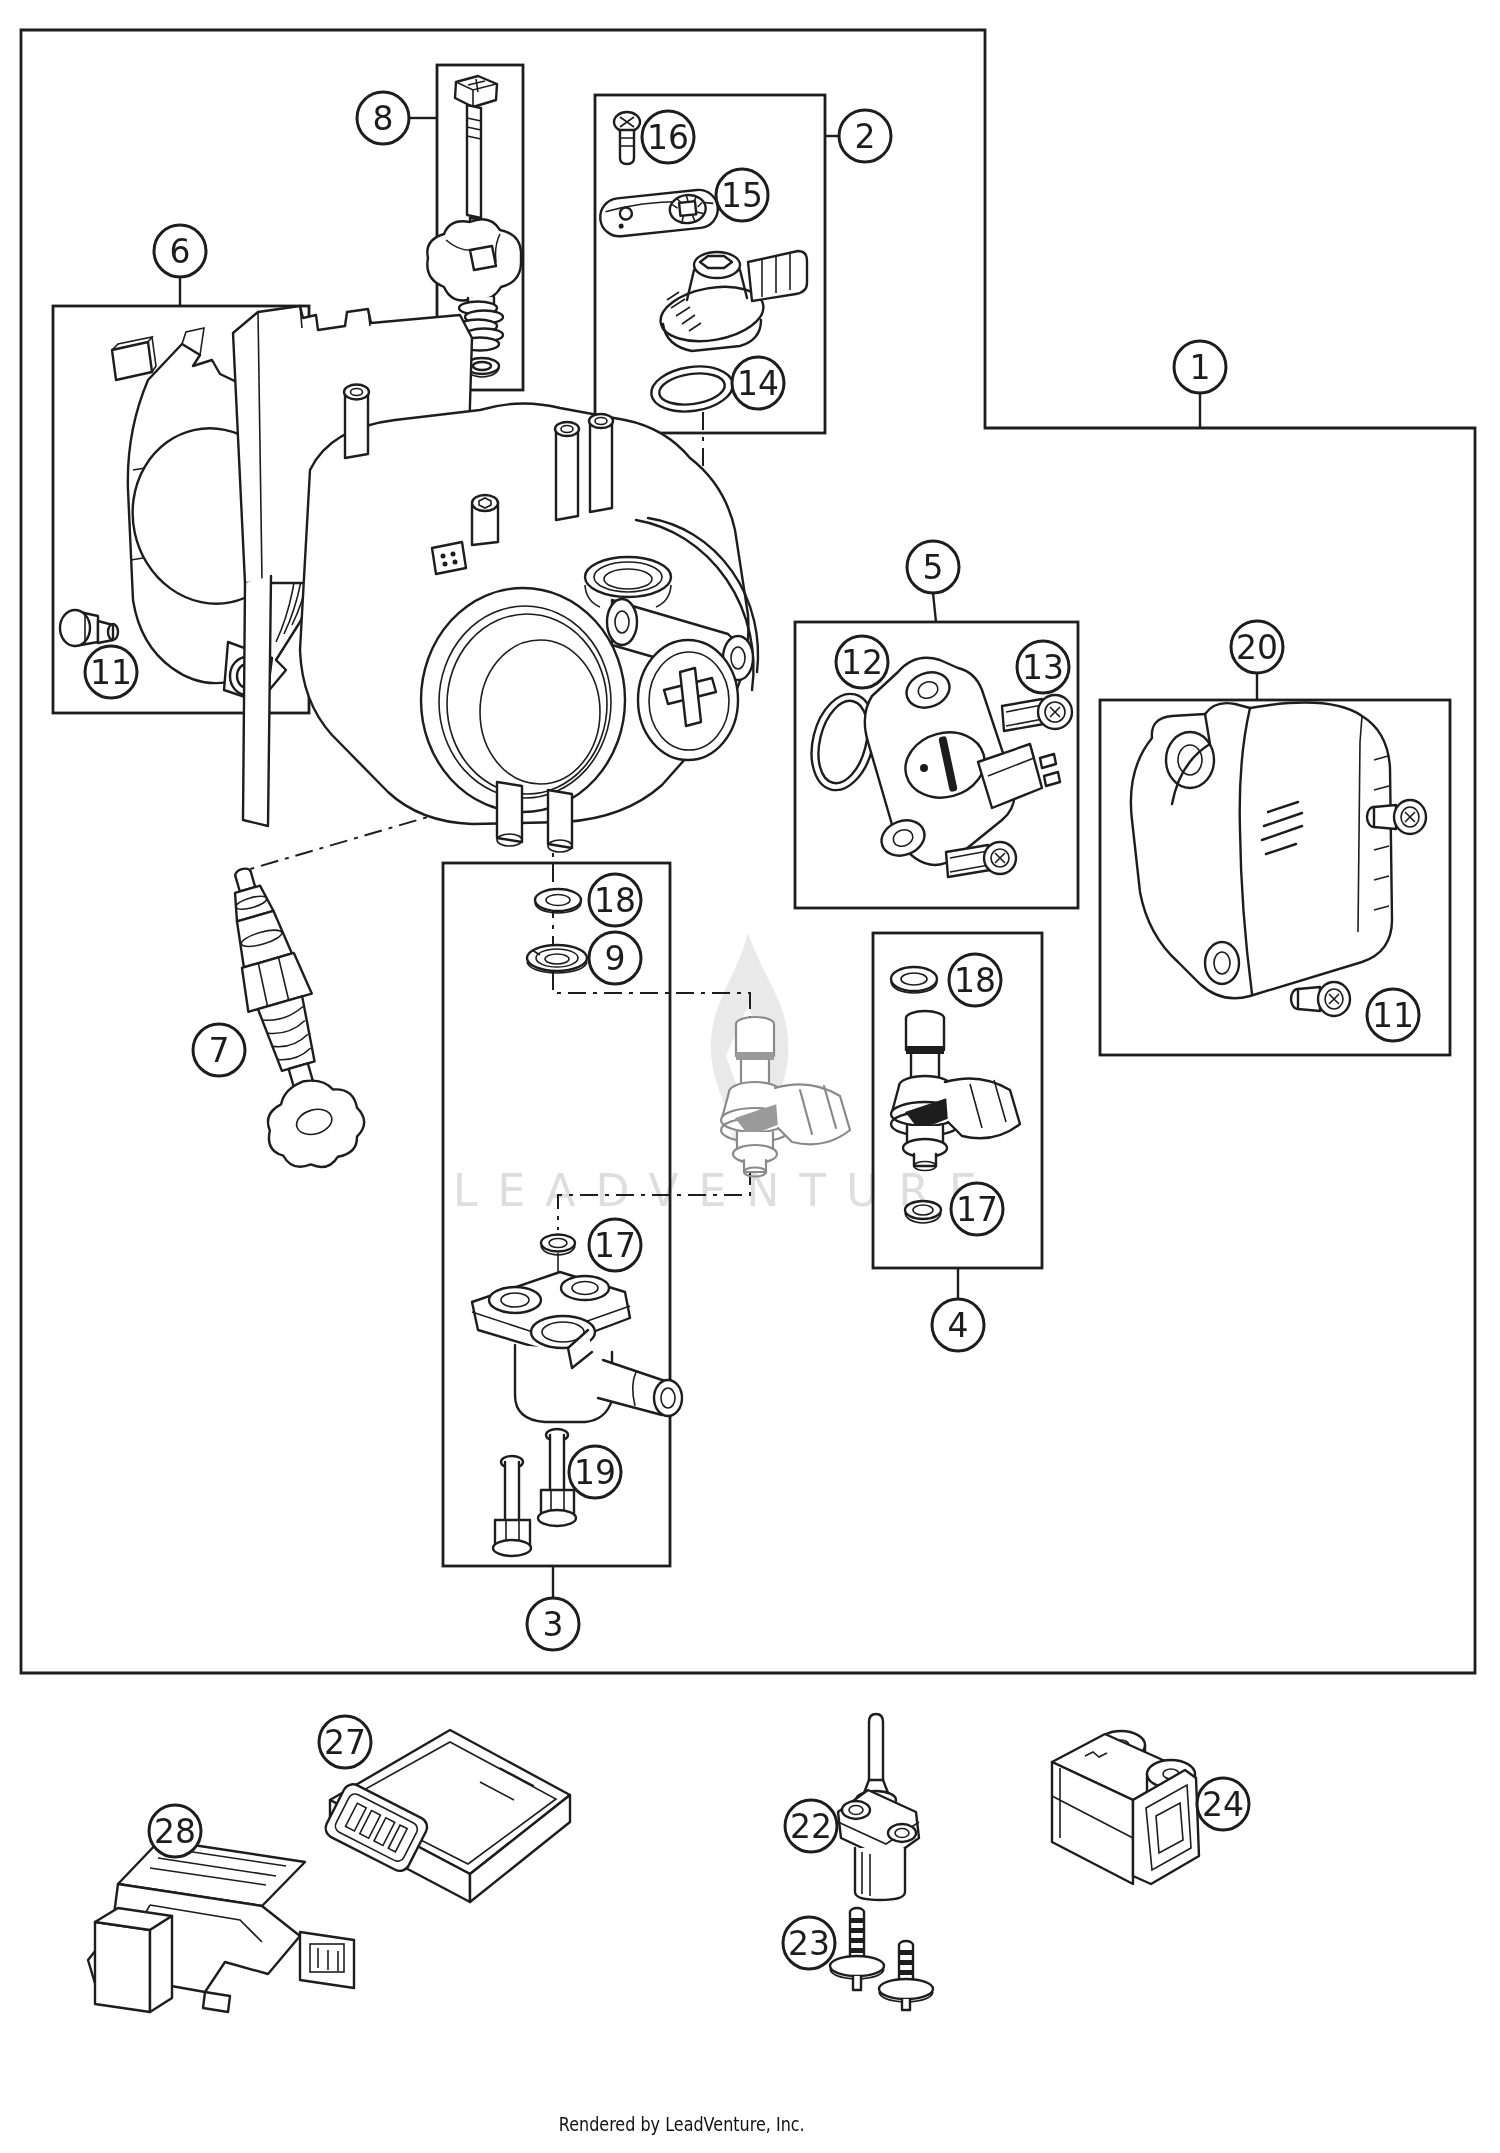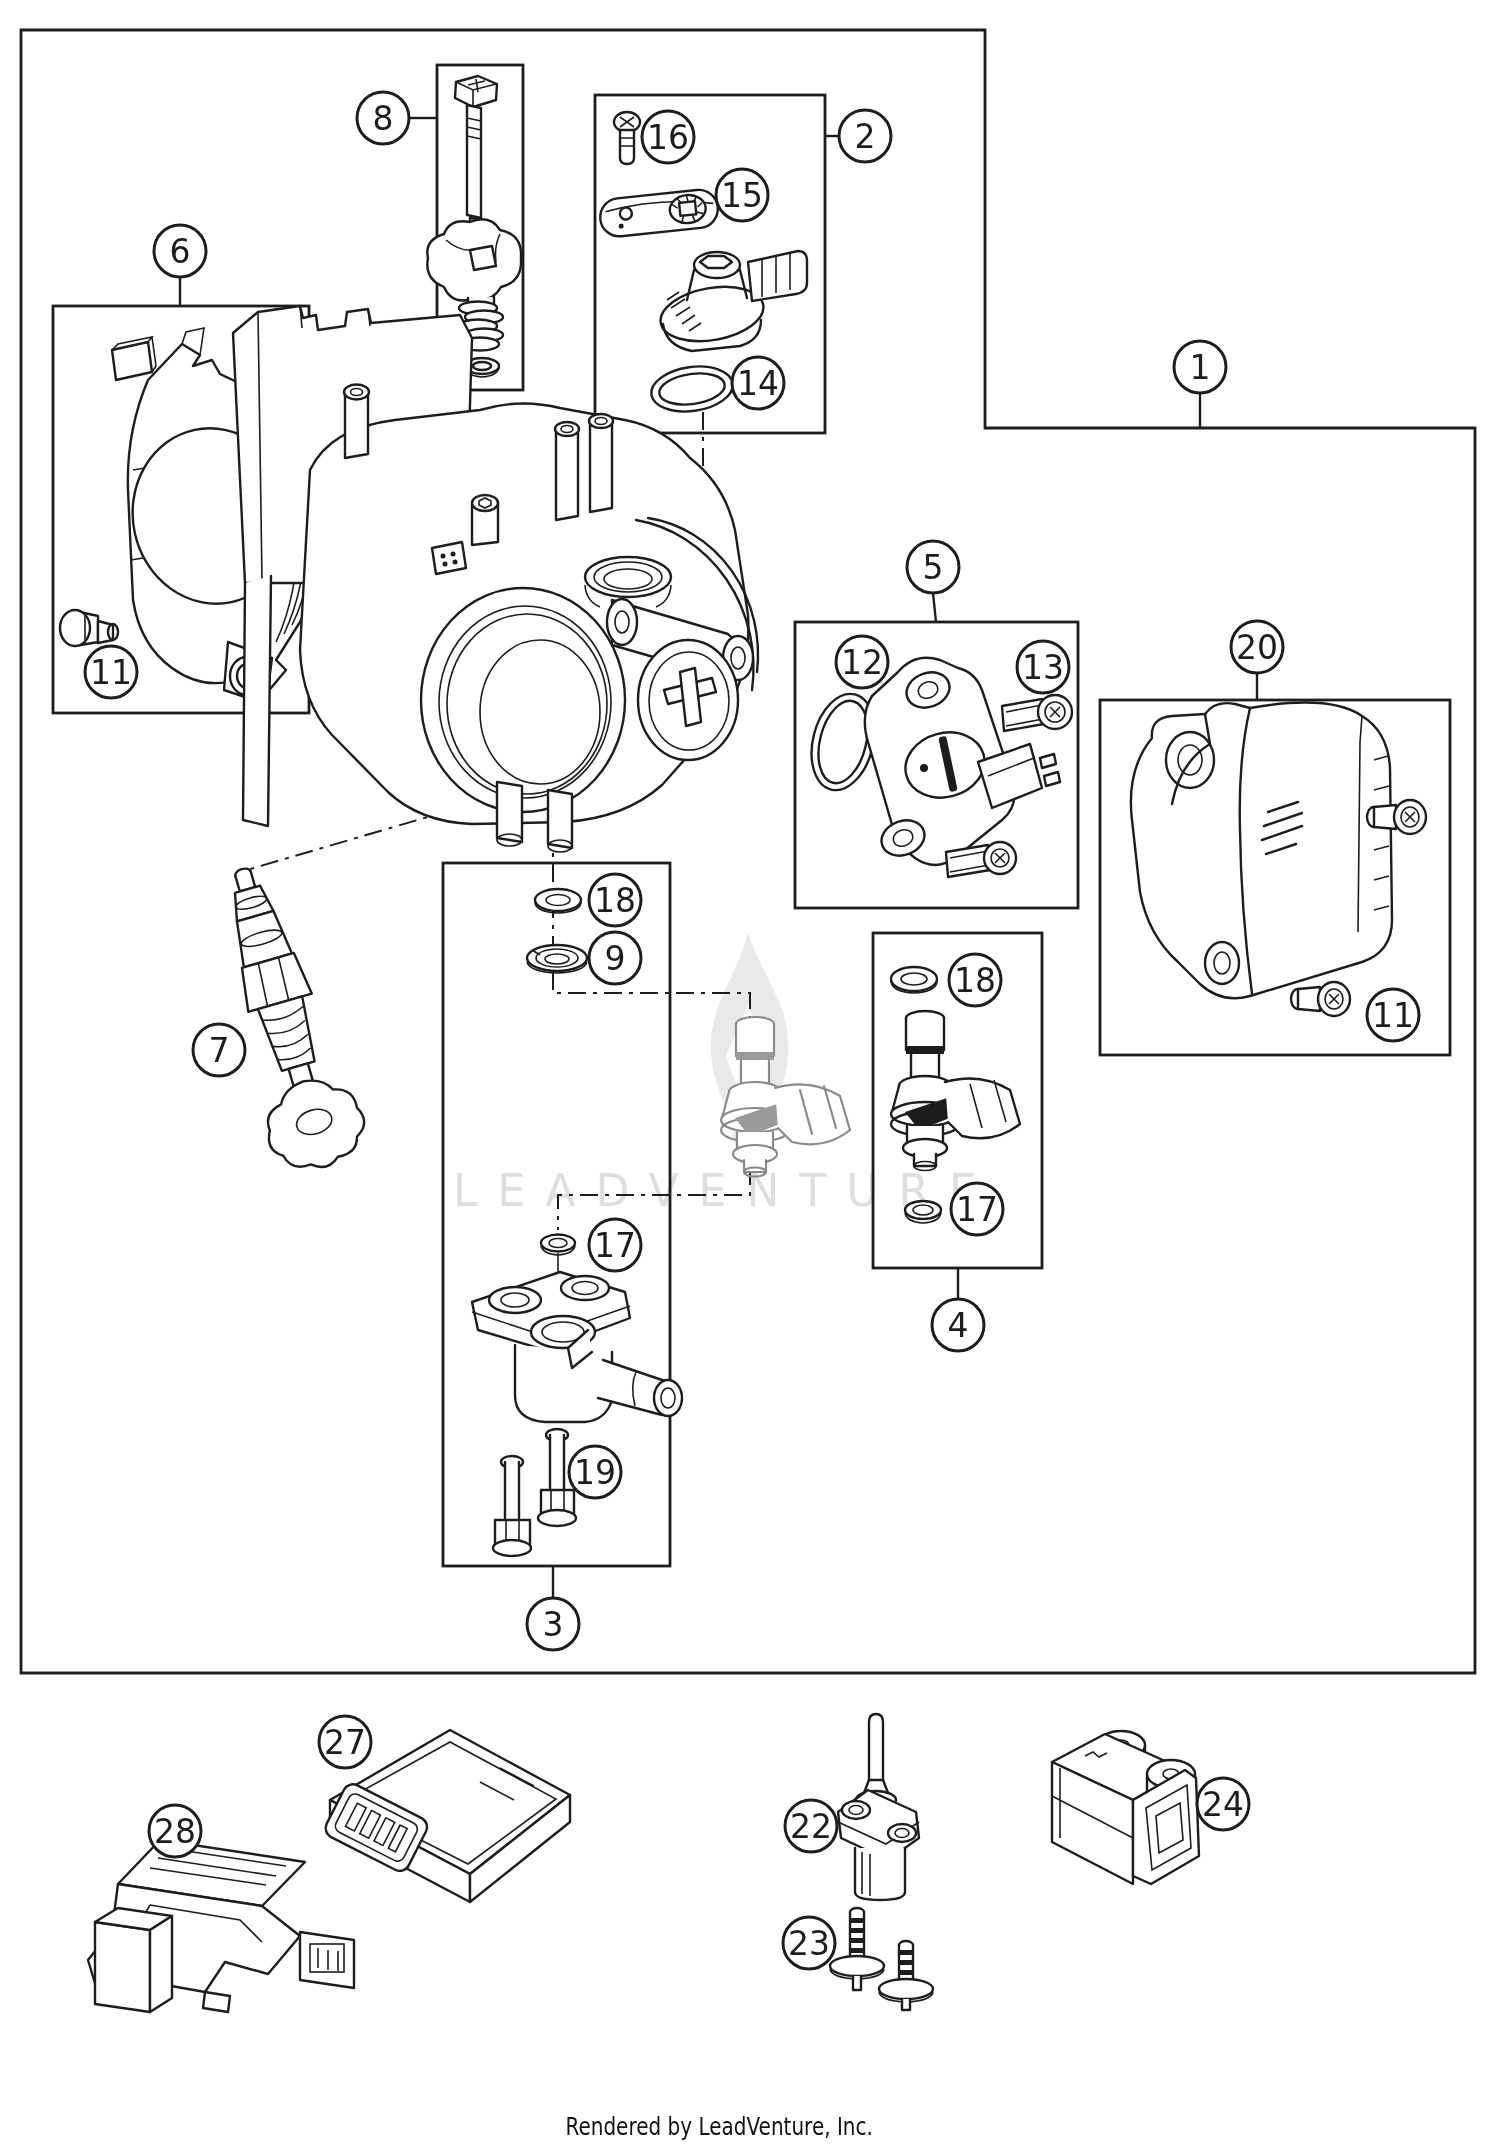--- a/index.html
+++ b/index.html
@@ -12,21 +12,21 @@
   .dark{fill:#1d1d1d;stroke:none;}
   .box{fill:none;stroke:#1d1d1d;stroke-width:2.8;}
   .dash{fill:none;stroke:#1d1d1d;stroke-width:2;stroke-dasharray:18 7 4 7;}
   .g-ln{fill:none;stroke:#8a8a8a;stroke-width:2.2;stroke-linejoin:round;stroke-linecap:round;}
   .g-wh{fill:#ffffff;stroke:#8a8a8a;stroke-width:2.2;stroke-linejoin:round;stroke-linecap:round;}
   .g-dark{fill:#9a9a9a;stroke:none;}
   .callout-circle{fill:#fff;stroke:#1d1d1d;stroke-width:3;}
   .callout-num{font-family:"DejaVu Sans",sans-serif;font-size:33px;fill:#1d1d1d;}
   .lead{fill:none;stroke:#1d1d1d;stroke-width:2.4;}
   #footer{position:absolute;left:0;top:2112px;width:1364px;text-align:center;
-          font-size:25px;color:#111;margin-left:37px;}
+          font-size:20px;color:#111;}
   #footer span{display:inline-block;transform:scaleX(0.8);}
   .wmtext{font-family:"DejaVu Sans",sans-serif;font-weight:500;}
 </style>
 </head>
 <body>
 
 <div id="page">
 <svg width="1500" height="2153" viewBox="0 0 1500 2153">
 
   <g>

